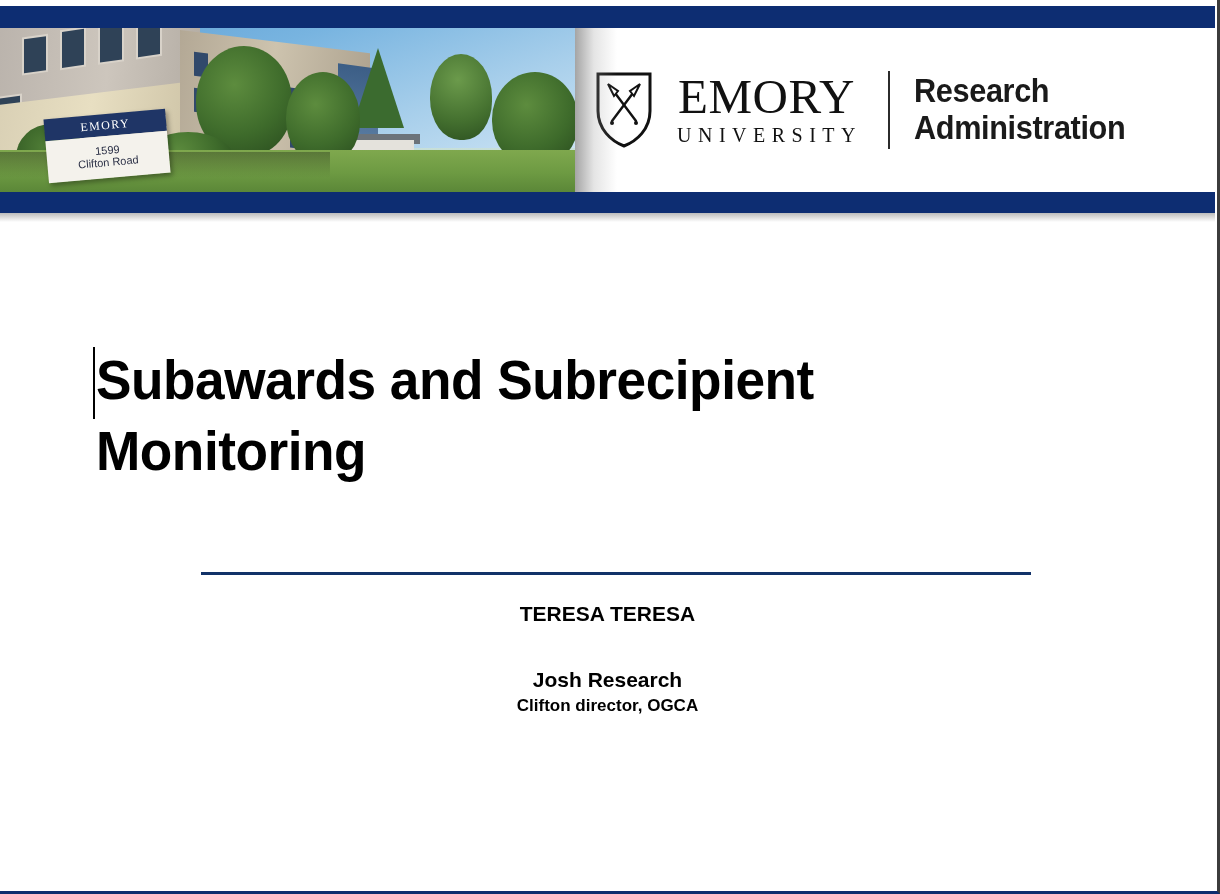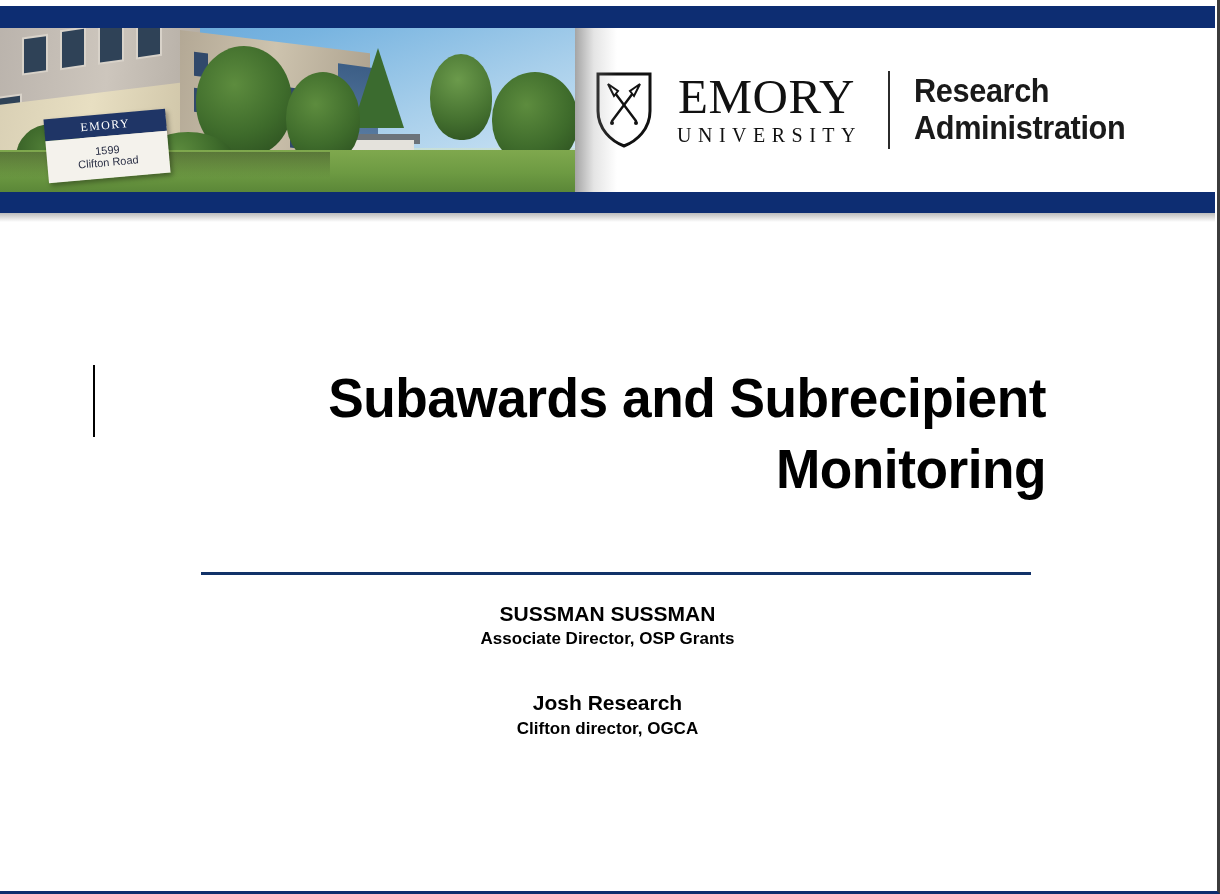--- a/index.html
+++ b/index.html
@@ -231,23 +231,22 @@
   .banner-bottom-shadow {
     position: absolute;
     left: 0; top: 213px;
     width: 1215px; height: 9px;
     background: linear-gradient(180deg, rgba(120,120,120,.50), rgba(255,255,255,0));
   }
 
   
   .title-block {
     position: absolute;
-    left: 96px; top: 363px;
+    left: 96px; top: 345px;
     width: 1000px;
-    text-align: right;
   }
   .caret {
     position: absolute;
     left: -3px; top: 2px;
     width: 2px; height: 72px;
     background: #000000;
   }
   .title {
     font-family: "Liberation Sans", sans-serif;
     font-weight: bold;
@@ -391,20 +390,19 @@
 
   <div class="title-block">
     <div class="caret"></div>
     <div class="title">Subawards and Subrecipient
 Monitoring</div>
   </div>
 
   <div class="rule"></div>
 
   <div class="presenters">
-    <div class="p-name">SUSSMAN SUSSMAN</div>
-    <div class="p-role">Associate Director, OSP Grants</div>
+    <div class="p-name">TERESA TERESA</div>
     <div class="p-gap"></div>
     <div class="p-name">Josh Research</div>
     <div class="p-role">Clifton director, OGCA</div>
   </div>
 
 </div>
 
 </body></html>

